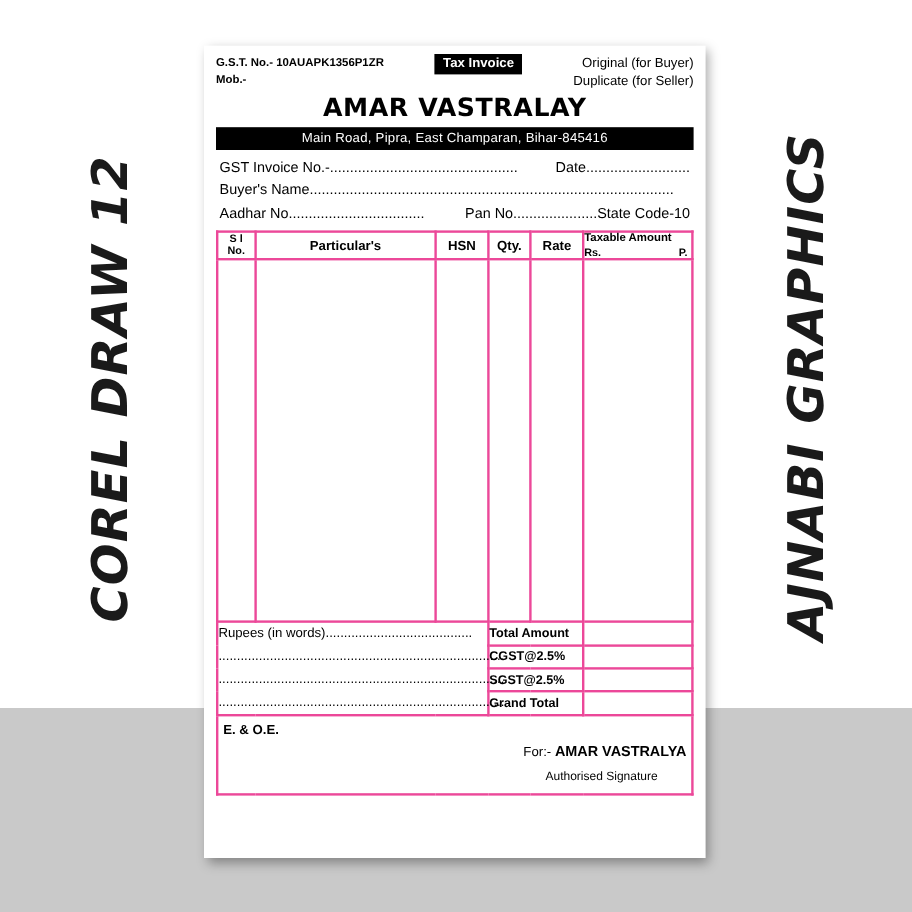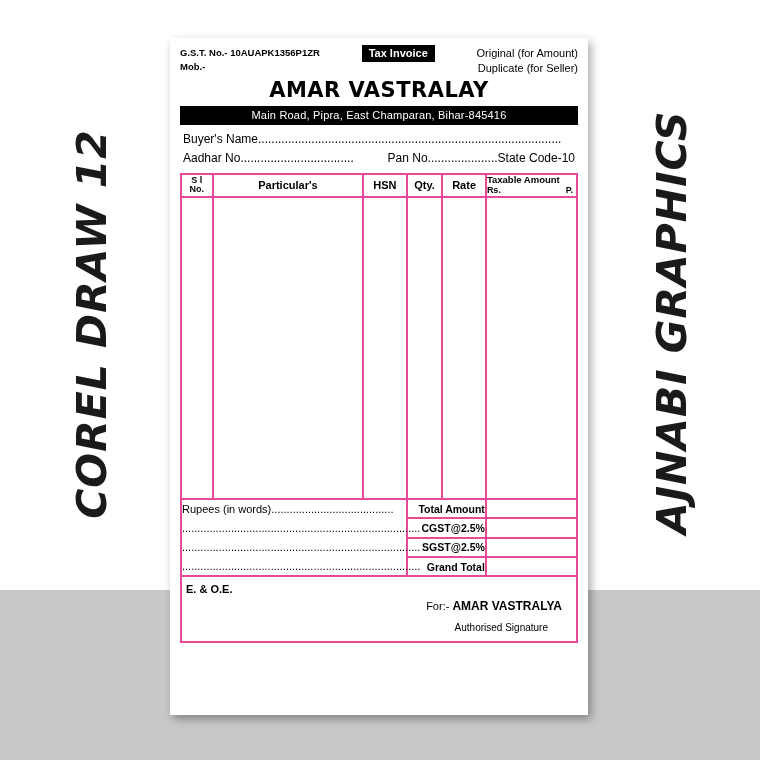--- a/index.html
+++ b/index.html
@@ -152,32 +152,31 @@
     font-size: 11px;
     vertical-align: top;
     padding: 3px 0 0 4px;
     line-height: 1.72;
   }
   .total-label {
     font-weight: bold;
     font-size: 10.5px;
     padding: 2px 0 2px 4px;
     height: 16px;
-    text-align: right;
   }
   .foot {
     padding: 6px 4px 0 4px;
     font-size: 11px;
     position: relative;
     height: 58px;
   }
   .eoe { font-weight: bold; font-size: 11px; }
   .forline {
     position: absolute;
-    right: 14px;
+    right: 4px;
     top: 22px;
     font-size: 11px;
   }
   .forline b { font-size: 12px; }
   .sign {
     position: absolute;
     right: 28px;
     top: 45px;
     font-size: 10px;
   }
@@ -194,29 +193,35 @@
 
   <div class="paper">
 
     <div class="hdr-row">
       <div class="hdr-left">
         <div>G.S.T. No.- 10AUAPK1356P1ZR</div>
         <div>Mob.-</div>
       </div>
       <div class="tax-invoice">Tax Invoice</div>
       <div class="hdr-right">
-        <div>Original (for Amount)</div>
+        <div>Original (for Buyer)</div>
         <div>Duplicate (for Seller)</div>
       </div>
     </div>
 
     <div class="firm-name">AMAR VASTRALAY</div>
     <div class="addr-bar">Main Road, Pipra, East Champaran, Bihar-845416</div>
 
     <div class="fields">
+      <div class="line">
+        <span>GST Invoice No.-</span>
+        <span class="dots">...............................................</span>
+        <span>Date</span>
+        <span>..........................</span>
+      </div>
       <div class="line">
         <span>Buyer's Name</span>
         <span class="dots">...........................................................................................</span>
       </div>
       <div class="line">
         <span>Aadhar No</span>
         <span class="dots">..................................</span>
         <span>Pan No</span>
         <span>.....................</span>
         <span>State Code-10</span>

